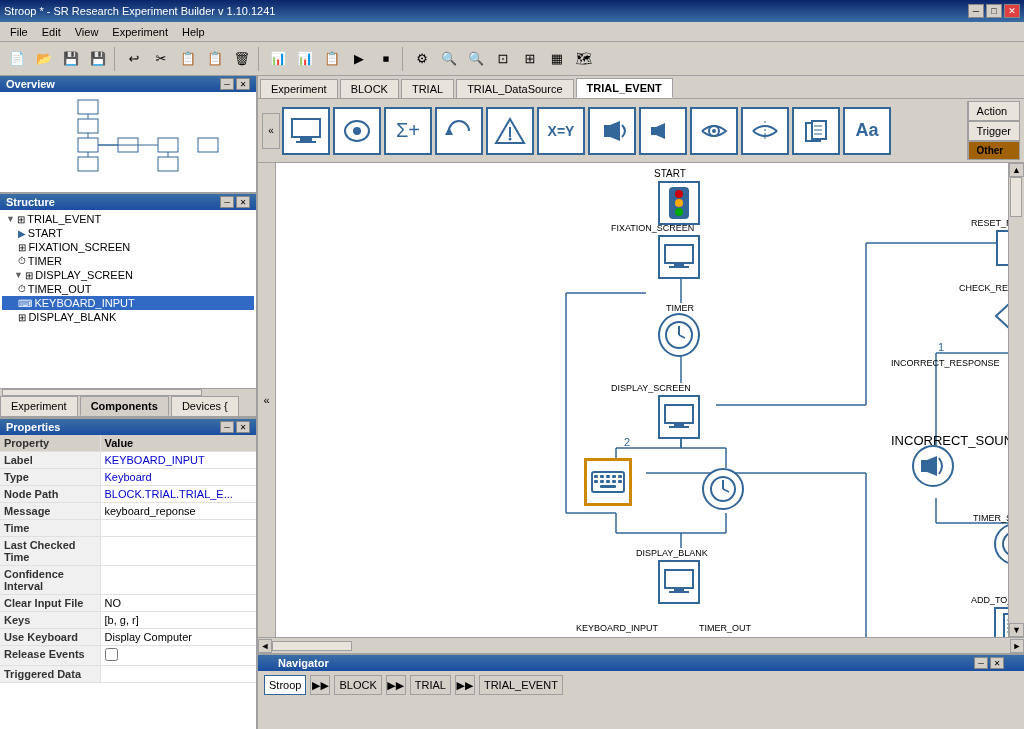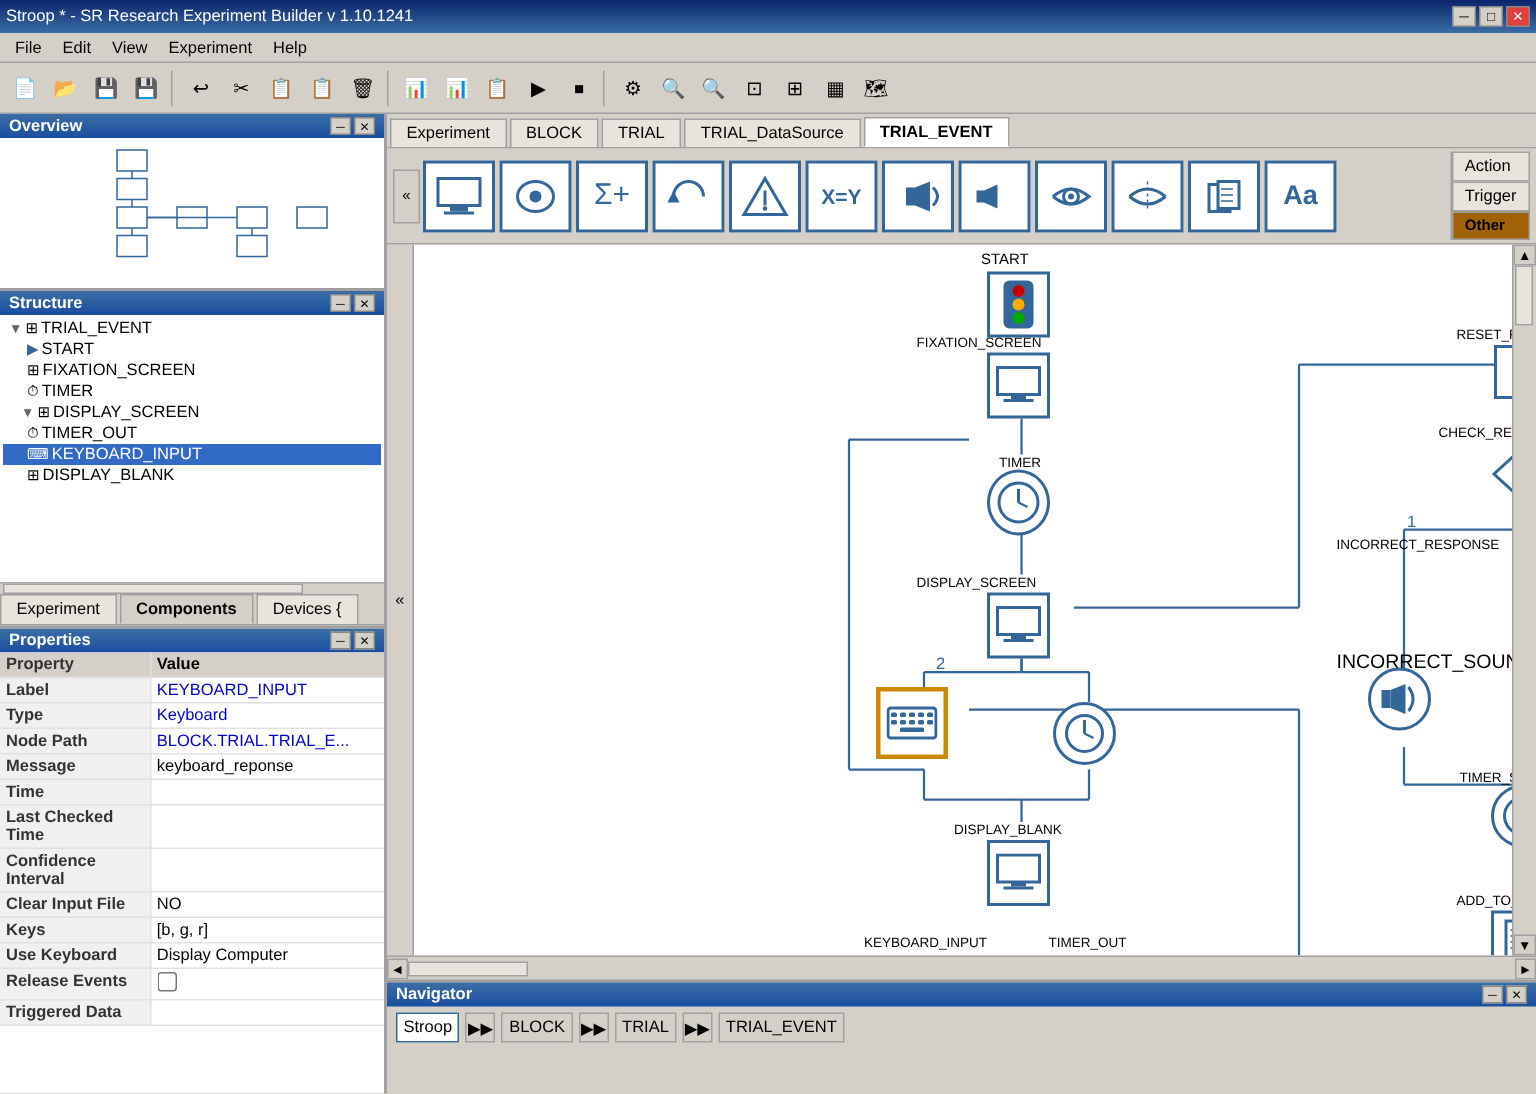--- a/index.html
+++ b/index.html
@@ -229,21 +229,21 @@
 
     
     #navigator {
       height: 76px;
       background: #d4d0c8;
       border-top: 2px solid #a0a0a0;
     }
     #nav-header {
       background: linear-gradient(to bottom, #3a6ea5, #1a4ea0);
       color: white;
-      padding: 2px 6px;
+      padding: 2px 20px;
       font-weight: bold;
       display: flex;
       align-items: center;
       justify-content: space-between;
     }
     #nav-content {
       display: flex;
       align-items: center;
       padding: 4px 6px;
       gap: 4px;

